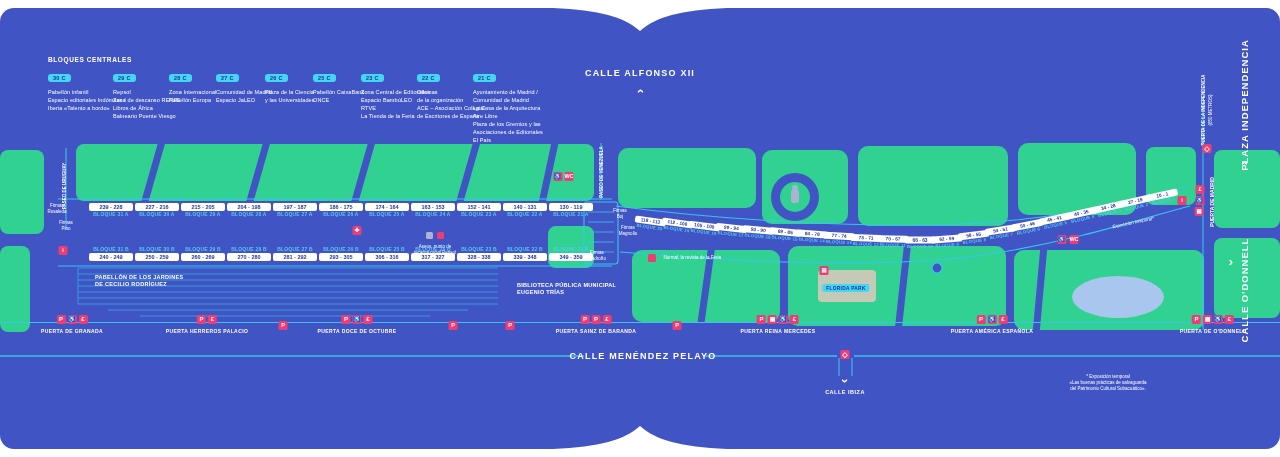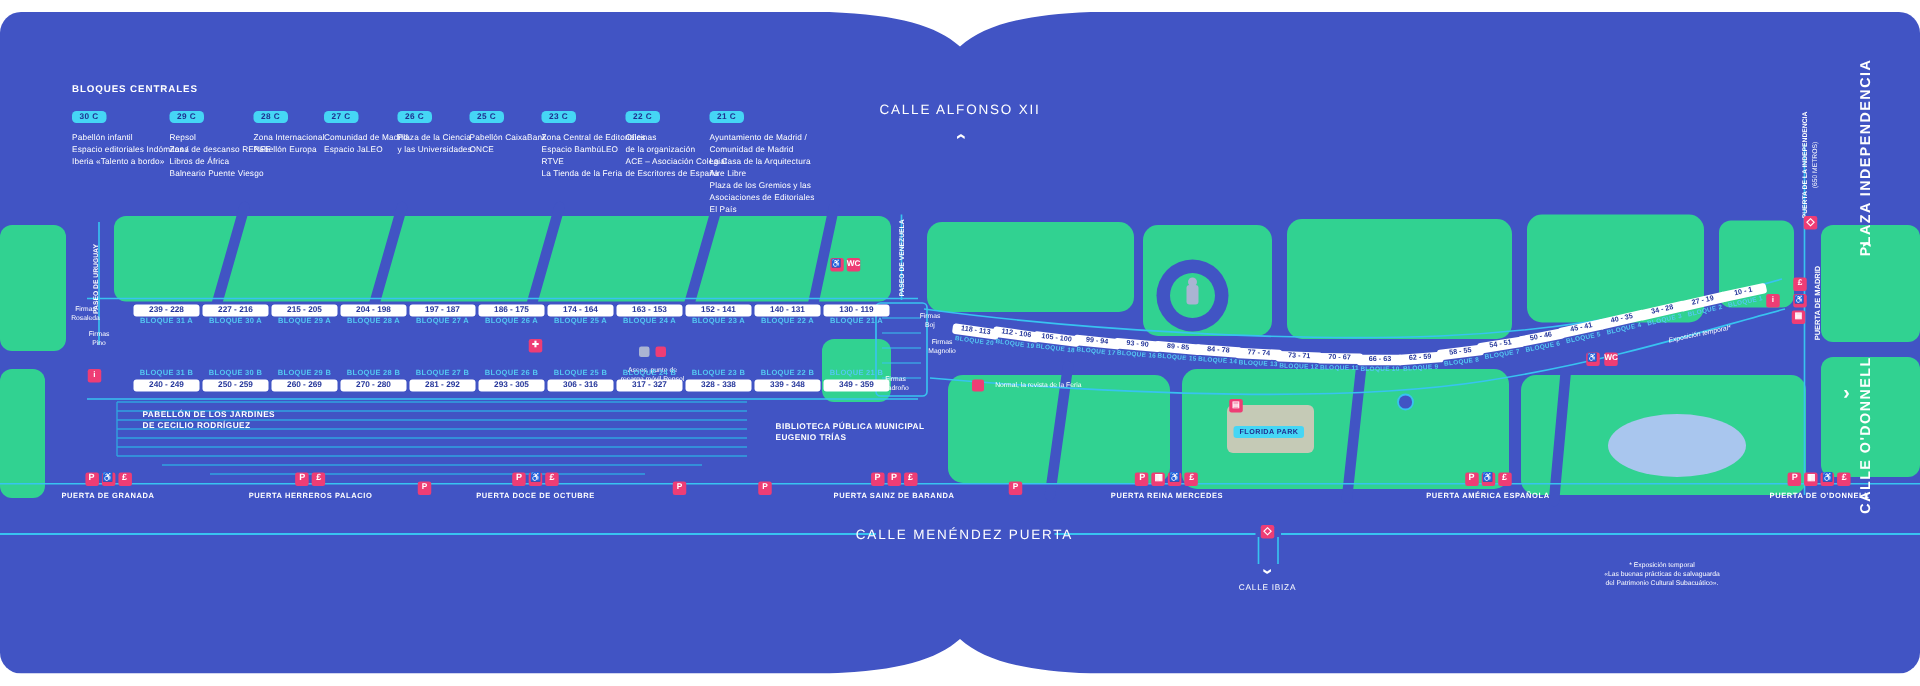--- a/index.html
+++ b/index.html
@@ -18,21 +18,21 @@
   .legend-line{font-size:5.5px;line-height:8px;white-space:nowrap;letter-spacing:.1px}
   .legend-col .lines{margin-top:4px}
 
   
   .logo{position:absolute;left:1016px;top:34px;width:180px;text-align:center;color:#fff}
   .logo-row{display:flex;align-items:flex-start;justify-content:center;gap:6px;margin-top:0}
   .logo-title{font-family:"Liberation Serif",serif;font-size:16.5px;line-height:17px;text-align:left}
   .logo-sub{font-size:11.5px;line-height:12px;text-align:left;margin-top:1px}
 
   
-  .street{position:absolute;color:#fff;font-weight:normal;white-space:nowrap;
+  .street{position:absolute;color:#fff;font-weight:bold;white-space:nowrap;
     transform:translate(-50%,-50%);letter-spacing:1.2px}
   .vtext{position:absolute;color:#fff;white-space:nowrap;writing-mode:vertical-rl;
     transform:translate(-50%,-50%) rotate(180deg)}
   .chev{position:absolute;color:#fff;font-weight:bold;font-size:13px;line-height:10px}
   .chev.up{transform:translate(-50%,-50%) rotate(-90deg)}
   .chev.down{transform:translate(-50%,-50%) rotate(90deg)}
   .chev.right{transform:translate(-50%,-50%)}
   .place{position:absolute;color:#fff;font-weight:bold;font-size:5.5px;line-height:7px;
     letter-spacing:.3px;white-space:nowrap}
   .badge-cyan{position:absolute;transform:translate(-50%,-50%);background:#45d6f5;color:#20308f;
@@ -294,21 +294,21 @@
         <div class="logo-title">Feria del Libro</div>
         <div class="logo-sub">de Madrid 2024</div>
       </div>
     </div>
   </div>
 
   <div class="layer">
     <div class="street" style="left:640px;top:73px;font-size:9px">CALLE ALFONSO XII</div>
     <span class="chev up" style="left:640px;top:91px">›</span>
 
-    <div class="street" style="left:643px;top:356px;font-size:9px">CALLE MENÉNDEZ PUERTA</div>
+    <div class="street" style="left:643px;top:356px;font-size:9px">CALLE MENÉNDEZ PELAYO</div>
 
     <span class="chev down" style="left:845px;top:381px">›</span>
     <div class="street" style="left:845px;top:392px;font-size:5.5px;letter-spacing:.5px">CALLE IBIZA</div>
 
     <div class="vtext" style="left:1244px;top:105px;font-size:9.5px;font-weight:bold;letter-spacing:1px">PLAZA INDEPENDENCIA</div>
     <span class="chev up" style="left:1244px;top:163px">›</span>
 
     <div class="vtext" style="left:1244px;top:290px;font-size:9.5px;font-weight:bold;letter-spacing:1px">CALLE O'DONNELL</div>
     <span class="chev right" style="left:1231px;top:262px">›</span>
 

